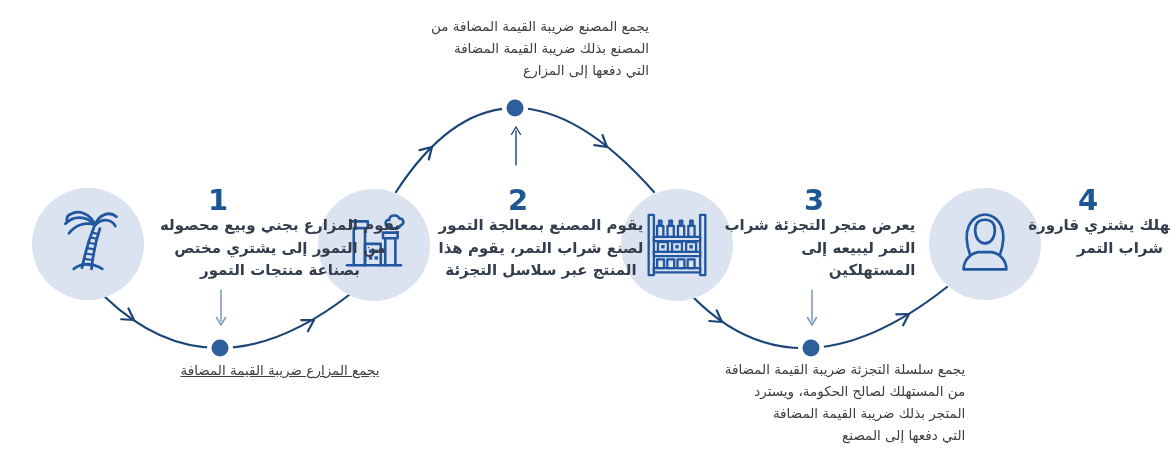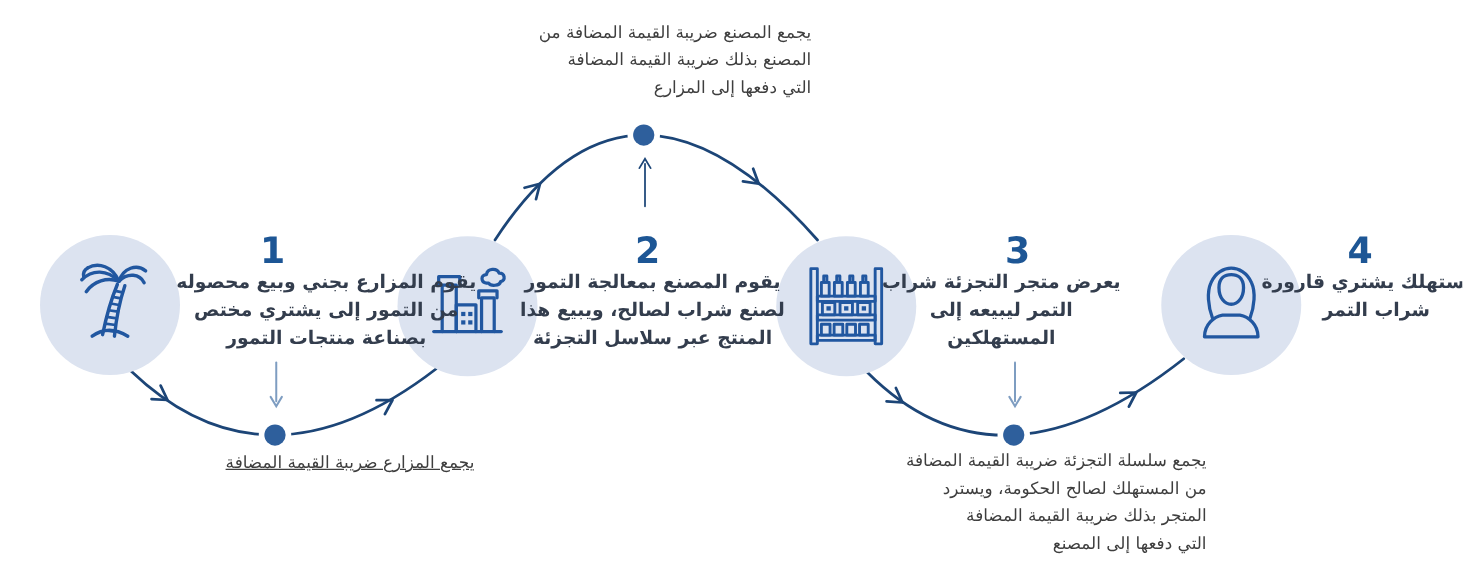--- a/index.html
+++ b/index.html
@@ -11,21 +11,21 @@
   .circle{
     position:absolute;width:112px;height:112px;border-radius:50%;
     background:#dce3f0;display:flex;align-items:center;justify-content:center;
   }
   .num{
     position:absolute;transform:translateX(-50%);
     font-size:29px;font-weight:bold;color:#1d5695;
   }
   .steptext{
     position:absolute;transform:translateX(-50%);text-align:center;direction:rtl;
-    font-weight:bold;font-size:15px;line-height:22.5px;color:#333d4d;white-space:nowrap;
+    font-weight:bold;font-size:15px;line-height:22.5px;color:#333d4d;white-space:nowrap;margin-left:19px;
   }
   .note{
     position:absolute;transform:translateX(-50%);text-align:right;direction:rtl;
     font-size:13.5px;line-height:22px;color:#3e3e3e;white-space:nowrap;
   }
   .icon{display:block;}
 </style>
 </head>
 <body>
 
@@ -152,24 +152,24 @@
   <div class="num" style="left:814px;top:183px;">3</div>
   <div class="num" style="left:1088px;top:183px;">4</div>
 
   <div class="steptext" style="left:261px;top:214px;">
     <div>يقوم المزارع بجني وبيع محصوله</div>
     <div>من التمور إلى يشتري مختص</div>
     <div>بصناعة منتجات التمور</div>
   </div>
   <div class="steptext" style="left:522px;top:214px;">
     <div>يقوم المصنع بمعالجة التمور</div>
-    <div>لصنع شراب لصالح، ويبيع هذا</div>
+    <div>لصنع شراب التمر، يقوم هذا</div>
     <div>المنتج عبر سلاسل التجزئة</div>
   </div>
-  <div class="steptext" style="left:801px;top:214px;">
+  <div class="steptext" style="left:801px;top:214px;text-align:right;">
     <div>يعرض متجر التجزئة شراب</div>
     <div>التمر ليبيعه إلى</div>
     <div>المستهلكين</div>
   </div>
   <div class="steptext" style="left:1101px;top:214px;">
     <div>المستهلك يشتري قارورة</div>
     <div>شراب التمر</div>
   </div>
 
   <div class="note" style="left:540px;top:15px;">

